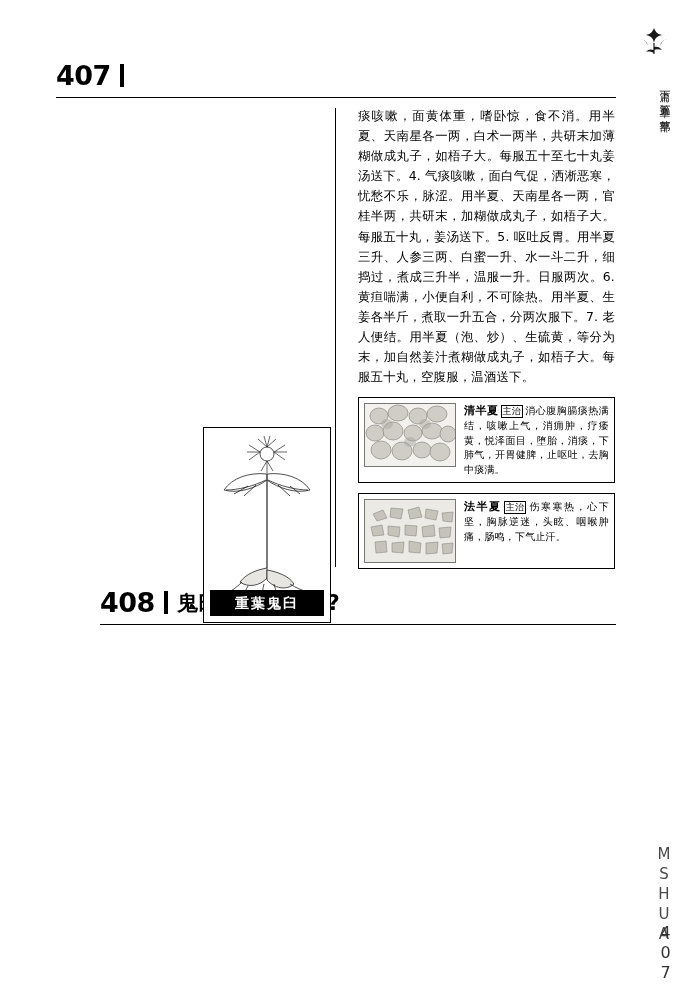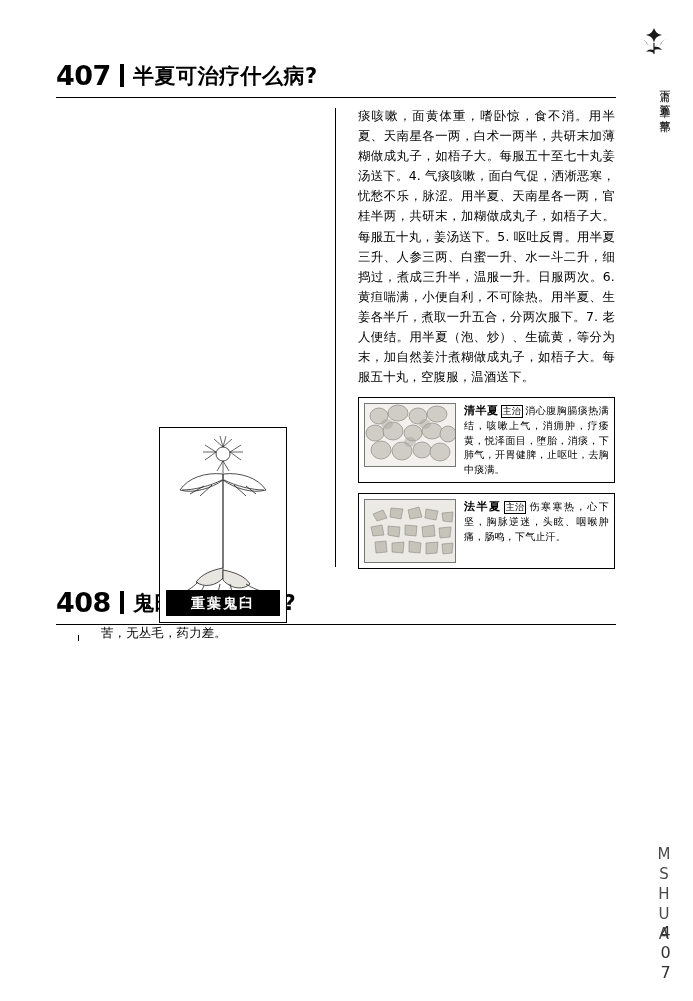--- a/index.html
+++ b/index.html
@@ -181,21 +181,21 @@
     height: 26px;
     background: #000;
     color: #fff;
     font-size: 14px;
     font-weight: bold;
     letter-spacing: 2px;
     display: flex;
     align-items: center;
     justify-content: center;
   }
-  .sec2 { margin-top: 18px; }
+  .sec2 { margin-top: 18px; margin-left: 44px; }
   .gap-top { margin-top: 10px; }
 </style>
 </head>
 <body>
 
 <div class="page">
 
   <div class="corner-ornament">
     <svg width="34" height="30" viewBox="0 0 34 30">
       <g fill="#1a1a1a">
@@ -214,21 +214,20 @@
   <div class="vert-footer">MSHUA</div>
 
   <div class="page-number">407</div>
 
   <div class="content">
 
     <div>
       <div class="section-title">
         <span class="sec-num">407</span>
         <span class="sec-bar"></span>
-        <span class="sec-text">半夏可治疗什么病?</span>
       </div>
       <hr class="title-rule">
 
       <div class="cols" style="margin-top:8px;">
         <div class="col">
         </div>
 
         <div class="col-divider"></div>
 
         <div class="col">
@@ -330,19 +329,18 @@
 
                 <path d="M63 52 L63 140" stroke-width="1.2"></path>
 
                 <path d="M63 140 C52 142, 42 146, 36 154 C44 160, 56 158, 63 150 Z" fill="#e8e6e1"></path>
                 <path d="M63 142 C74 144, 85 148, 90 156 C82 163, 70 160, 63 152 Z" fill="#e8e6e1"></path>
                 <path d="M38 154 C32 160, 26 164, 20 166 M44 158 C40 166, 36 170, 30 173 M60 156 C58 166, 56 171, 52 176 M70 156 C72 164, 74 170, 78 174 M86 156 C92 160, 98 162, 103 164"></path>
               </g>
             </svg>
             <div class="plant-label">重葉鬼臼</div>
           </div>
-          <p class="noindent gap-top">苦，无丛毛，药力差。</p>
         </div>
       </div>
     </div>
 
   </div>
 </div>
 
 </body></html>

